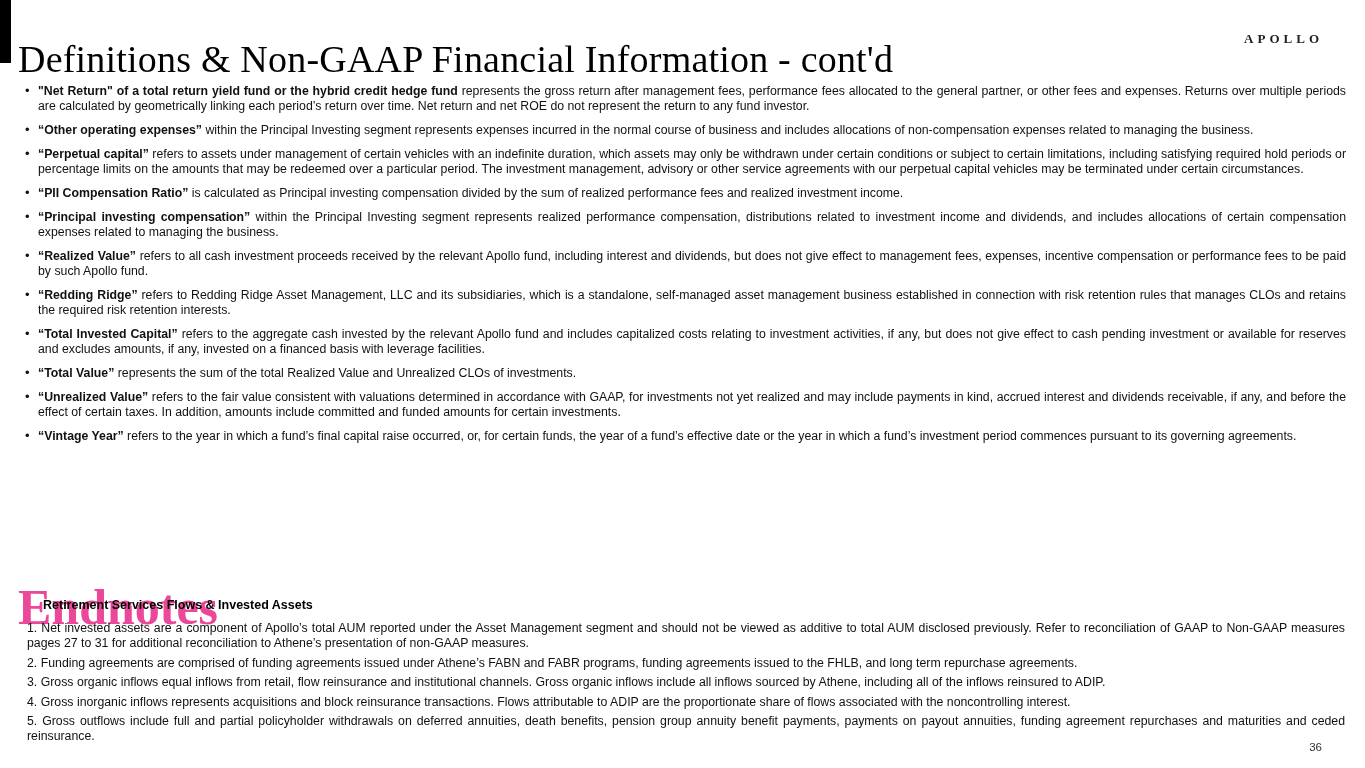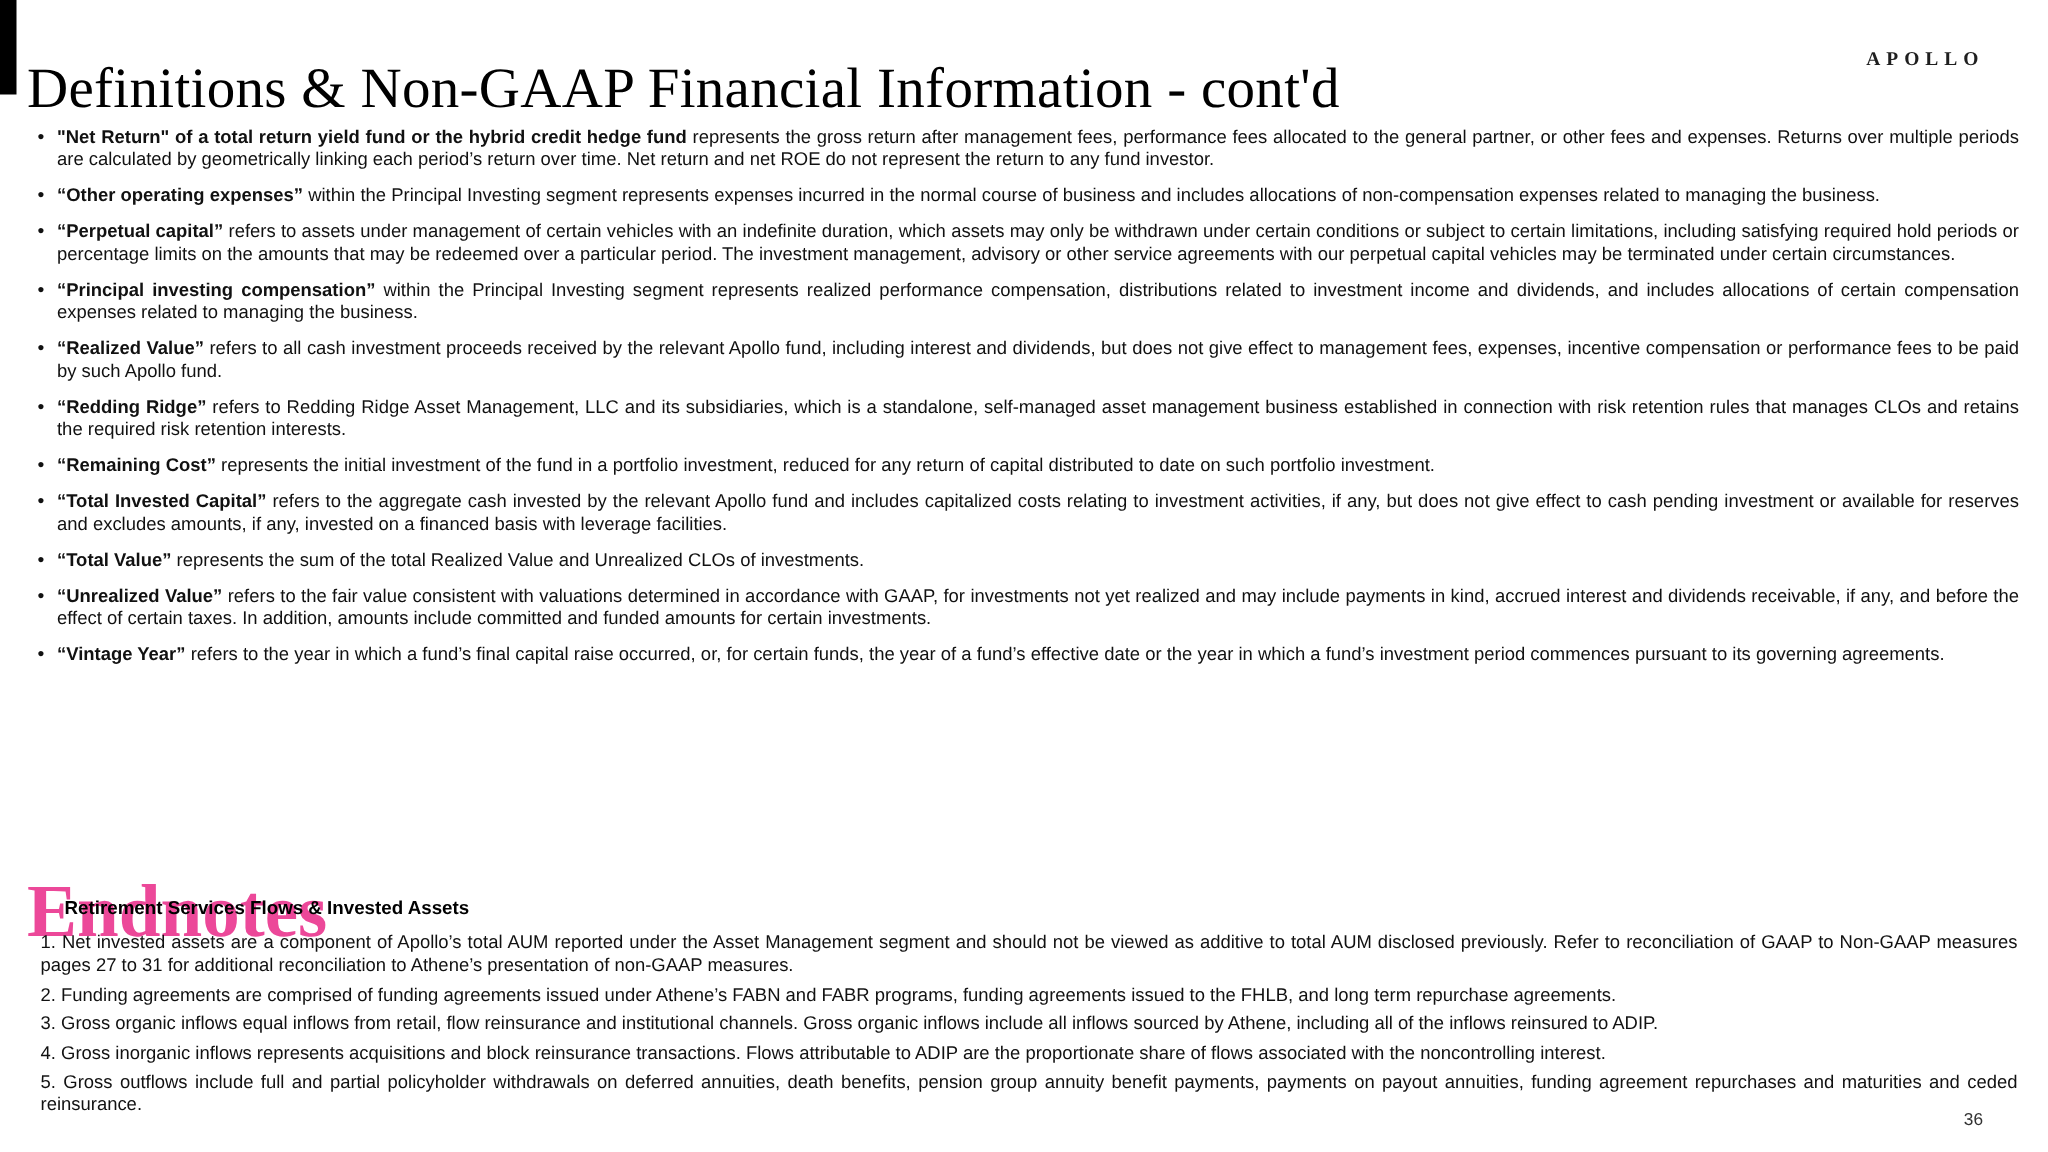--- a/index.html
+++ b/index.html
@@ -61,24 +61,24 @@
 
 <h1 class="slide-title">Definitions &amp; Non-GAAP Financial Information - cont'd</h1>
 
 <div class="logo">APOLLO</div>
 
 <div class="definitions">
   <ul>
     <li><span class="term">"Net Return" of a total return yield fund or the hybrid credit hedge fund</span><span> represents the gross return after management fees, performance fees allocated to the general partner, or other fees and expenses. Returns over multiple periods are calculated by geometrically linking each period’s return over time. Net return and net ROE do not represent the return to any fund investor.</span></li>
     <li><span class="term">“Other operating expenses”</span><span> within the Principal Investing segment represents expenses incurred in the normal course of business and includes allocations of non-compensation expenses related to managing the business.</span></li>
     <li><span class="term">“Perpetual capital”</span><span> refers to assets under management of certain vehicles with an indefinite duration, which assets may only be withdrawn under certain conditions or subject to certain limitations, including satisfying required hold periods or percentage limits on the amounts that may be redeemed over a particular period. The investment management, advisory or other service agreements with our perpetual capital vehicles may be terminated under certain circumstances.</span></li>
+    <li><span class="term">“PII Compensation Ratio”</span><span> is calculated as Principal investing compensation divided by the sum of realized performance fees and realized investment income.</span></li>
     <li><span class="term">“Principal investing compensation”</span><span> within the Principal Investing segment represents realized performance compensation, distributions related to investment income and dividends, and includes allocations of certain compensation expenses related to managing the business.</span></li>
     <li><span class="term">“Realized Value”</span><span> refers to all cash investment proceeds received by the relevant Apollo fund, including interest and dividends, but does not give effect to management fees, expenses, incentive compensation or performance fees to be paid by such Apollo fund.</span></li>
     <li><span class="term">“Redding Ridge”</span><span> refers to Redding Ridge Asset Management, LLC and its subsidiaries, which is a standalone, self-managed asset management business established in connection with risk retention rules that manages CLOs and retains the required risk retention interests.</span></li>
-    <li><span class="term">“Remaining Cost”</span><span> represents the initial investment of the fund in a portfolio investment, reduced for any return of capital distributed to date on such portfolio investment.</span></li>
     <li><span class="term">“Total Invested Capital”</span><span> refers to the aggregate cash invested by the relevant Apollo fund and includes capitalized costs relating to investment activities, if any, but does not give effect to cash pending investment or available for reserves and excludes amounts, if any, invested on a financed basis with leverage facilities.</span></li>
     <li><span class="term">“Total Value”</span><span> represents the sum of the total Realized Value and Unrealized CLOs of investments.</span></li>
     <li><span class="term">“Unrealized Value”</span><span> refers to the fair value consistent with valuations determined in accordance with GAAP, for investments not yet realized and may include payments in kind, accrued interest and dividends receivable, if any, and before the effect of certain taxes. In addition, amounts include committed and funded amounts for certain investments.</span></li>
     <li><span class="term">“Vintage Year”</span><span> refers to the year in which a fund’s final capital raise occurred, or, for certain funds, the year of a fund’s effective date or the year in which a fund’s investment period commences pursuant to its governing agreements.</span></li>
   </ul>
 </div>
 
 <h2 class="endnotes-heading">Endnotes</h2>
 
 <div class="endnotes-subheading">Retirement Services Flows &amp; Invested Assets</div>

